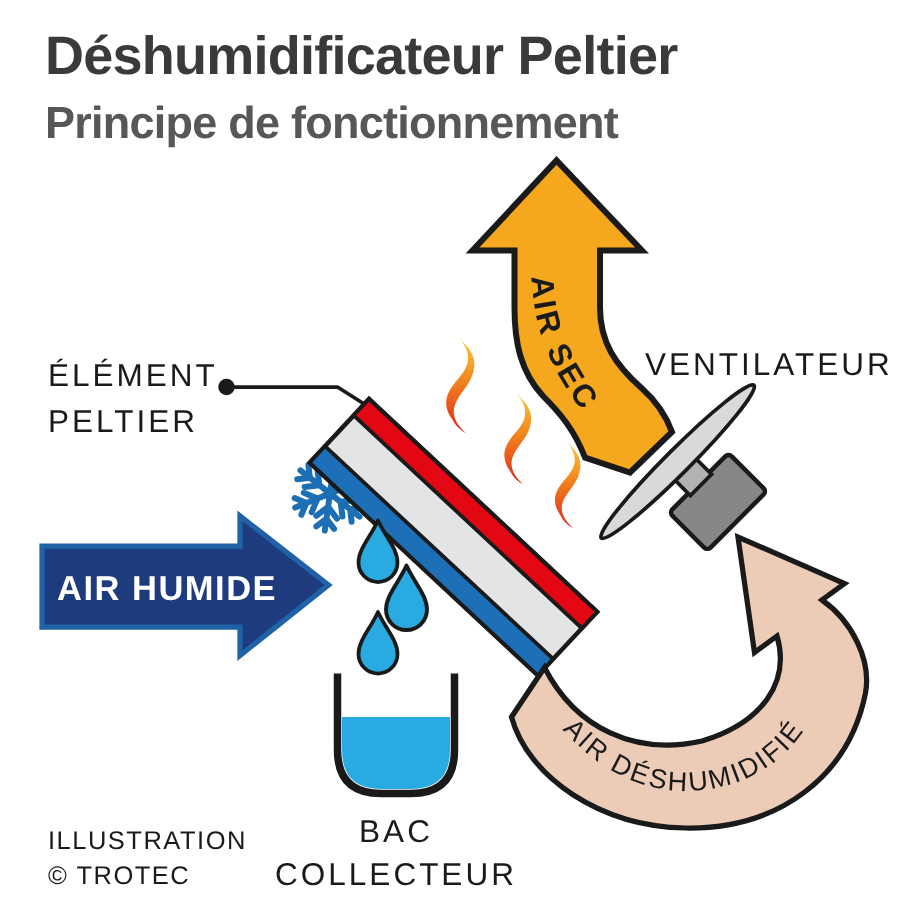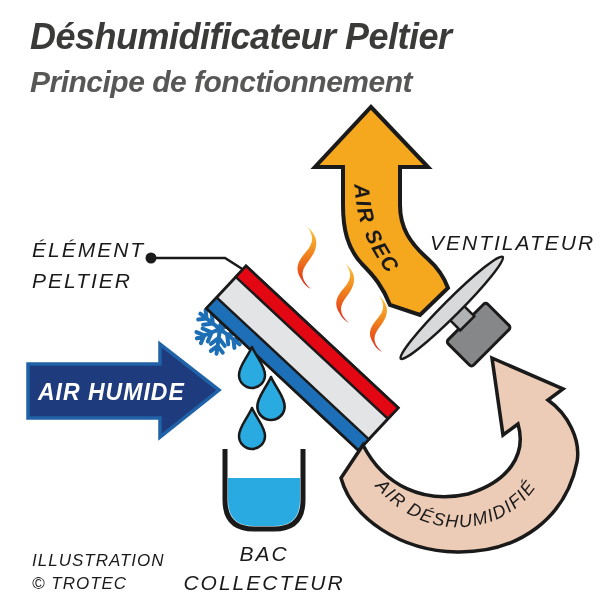--- a/index.html
+++ b/index.html
@@ -4,21 +4,21 @@
 <style>
   html, body {
     margin: 0;
     padding: 0;
     background: #ffffff;
     width: 600px;
     height: 600px;
     overflow: hidden;
     font-family: "Liberation Sans", "DejaVu Sans", sans-serif;
   }
-  .stage { width: 600px; height: 600px; position: relative; font-style: italic; }
+  .stage { width: 600px; height: 600px; position: relative; }
   svg { display: block; }
   text { font-family: "Liberation Sans", "DejaVu Sans", sans-serif; }
   .title-text   { font-size: 36px; font-weight: bold; letter-spacing: -0.5px; }
   .subtitle-text{ font-size: 30px; font-weight: bold; letter-spacing: -0.5px; }
   .label-text   { font-size: 21px; font-weight: normal; letter-spacing: 2px; }
   .label-small  { font-size: 17px; font-weight: normal; letter-spacing: 1px; }
   .arrow-text-bold { font-size: 23px; font-weight: bold; letter-spacing: 1px; }
   .curve-text-bold { font-size: 21px; font-weight: bold; letter-spacing: 2px; }
   .curve-text      { font-size: 18px; font-weight: normal; letter-spacing: 1.5px; }
 </style>

